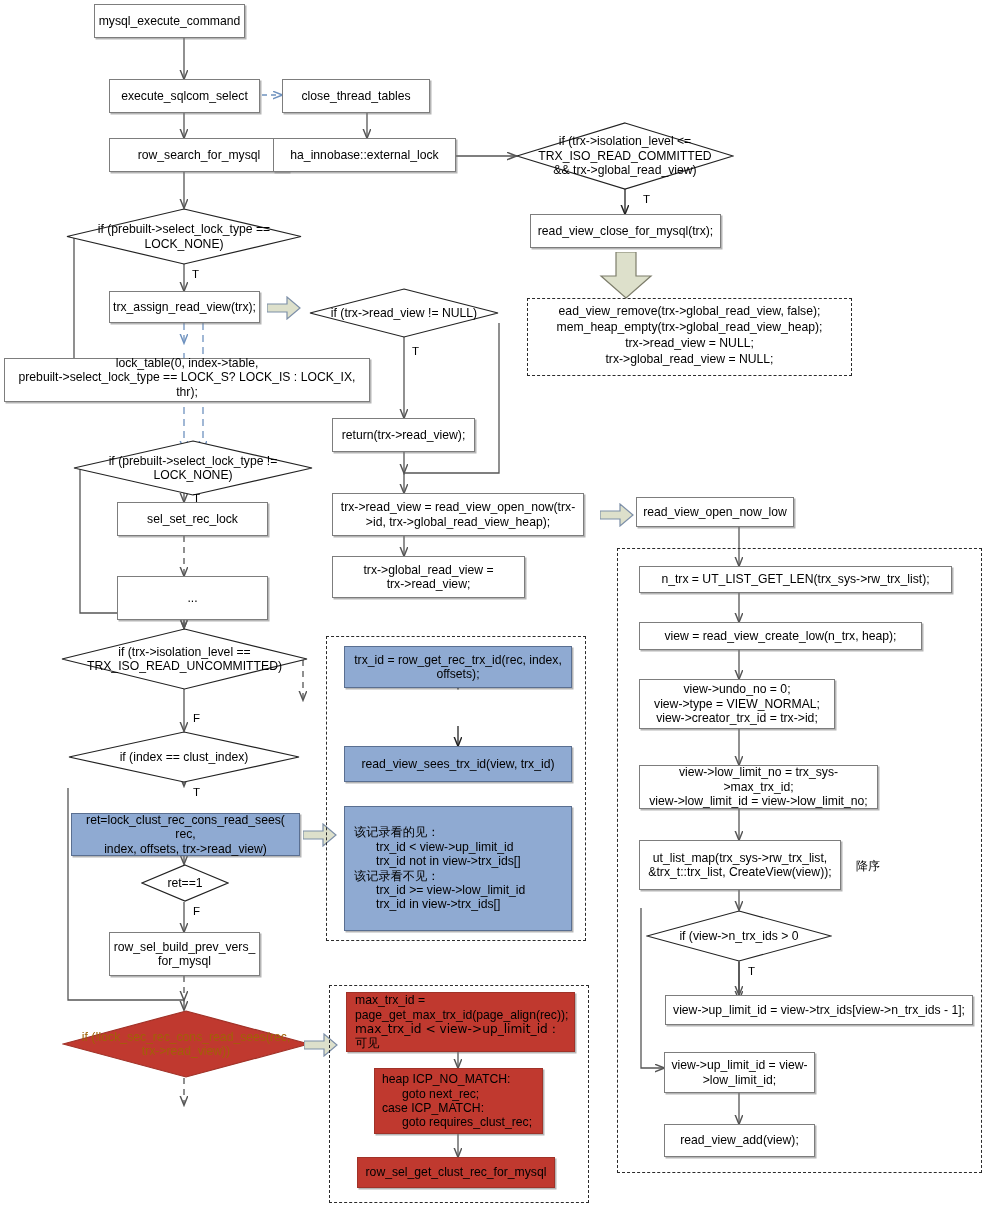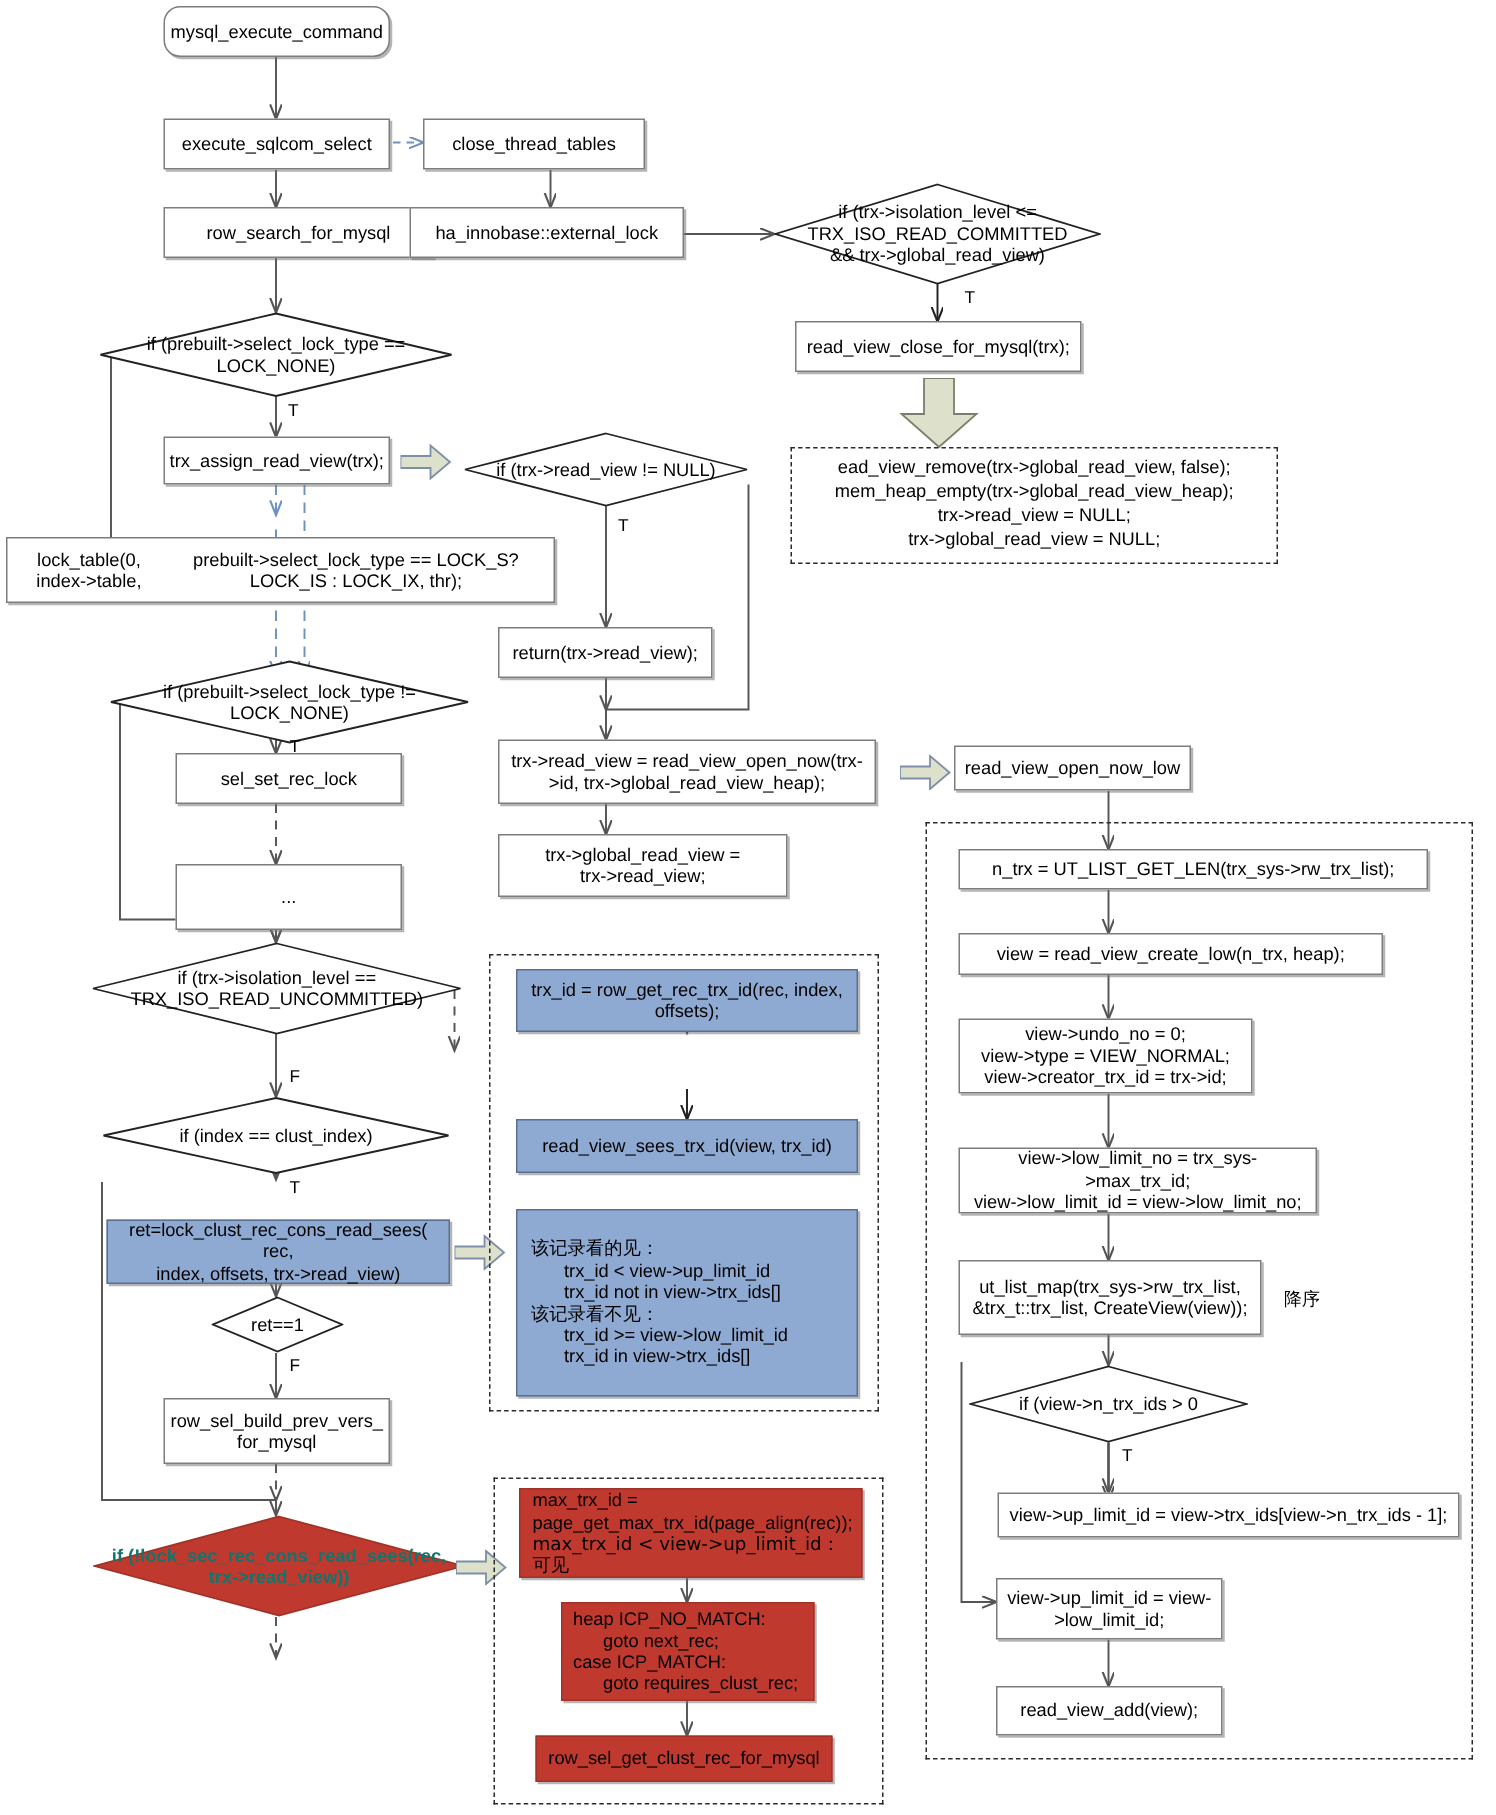--- a/index.html
+++ b/index.html
@@ -12,21 +12,21 @@
         border:1px solid #7d7d7d;background:#fff;font-size:12.2px;color:#000;padding:2px 4px;}
   .node.sh{box-shadow:1.5px 1.5px 0 rgba(120,120,120,.55);}
   .node.blue{background:#8faad2;border:1px solid #5a6f91;}
   .node.red{background:#c0392f;border:1px solid #a03228;color:#000;}
   .node.left{justify-content:center;text-align:left;}
 
   .diamond{position:absolute;display:flex;align-items:center;justify-content:center;
            text-align:center;font-size:12.2px;line-height:1.18;}
   .diamond .dshape{position:absolute;left:0;top:0;width:100%;height:100%;}
   .diamond .dtxt{position:relative;z-index:2;width:108%;}
-  .diamond.red .dtxt{color:#0f766e;font-weight:bold;}
+  .diamond.red .dtxt{color:#a16207;}
 
   .dashbox{position:absolute;box-sizing:border-box;border:1.6px dashed #2b2b2b;background:transparent;}
 
   .lbl{position:absolute;font-size:11.5px;color:#000;}
   .zh{font-family:"DejaVu Sans",sans-serif;}
 
   .garrow{position:absolute;}
 </style>
 </head>
 <body>
@@ -88,21 +88,21 @@
       <path d="M739,962 L739,995" marker-end="url(#ar)"></path>
       <path d="M641,908 L641,1068 L664,1068" marker-end="url(#ar)"></path>
       <path d="M739,962 L739,1000" marker-end="url(#ar)"></path>
       <path d="M739,1093 L739,1124" marker-end="url(#ar)"></path>
     </g>
     <g stroke="#6f92bf" stroke-width="1.3" fill="none">
       <path d="M262,95 L282,95" stroke-dasharray="5,4" marker-end="url(#arb)"></path>
     </g>
   </svg>
 
-  <div class="node sh" style="left:109px;top:4px;width:151px;height:34px;border-radius:11px;">
+  <div class="node sh" style="left:94px;top:4px;width:151px;height:34px;">
     <span>mysql_execute_command</span>
   </div>
 
   <div class="node sh" style="left:109px;top:79px;width:151px;height:34px;">
     <span>execute_sqlcom_select</span>
   </div>
 
   <div class="node sh" style="left:282px;top:79px;width:148px;height:34px;">
     <span>close_thread_tables</span>
   </div>
@@ -169,21 +169,21 @@
     <div class="dtxt">
       <div>if (trx-&gt;read_view != NULL)</div>
     </div>
   </div>
   <div class="lbl" style="left:412px;top:345px;">T</div>
 
   <div class="node sh" style="left:332px;top:418px;width:143px;height:34px;">
     <span>return(trx-&gt;read_view);</span>
   </div>
 
-  <div class="node sh" style="left:4px;top:358px;width:366px;height:44px;flex-direction:row;">
+  <div class="node sh" style="left:4px;top:358px;width:366px;height:44px;flex-direction:column;justify-content:flex-end;">
     <span>lock_table(0, index-&gt;table,</span>
     <span>prebuilt-&gt;select_lock_type == LOCK_S? LOCK_IS : LOCK_IX, thr);</span>
   </div>
 
   <div class="diamond" style="left:73px;top:440px;width:240px;height:56px;">
     <svg class="dshape" viewBox="0 0 240 56" preserveAspectRatio="none">
       <polygon points="120,1 239,28 120,55 1,28" fill="#fff" stroke="#222" stroke-width="1.2"></polygon>
     </svg>
     <div class="dtxt">
       <div>if (prebuilt-&gt;select_lock_type !=</div>

